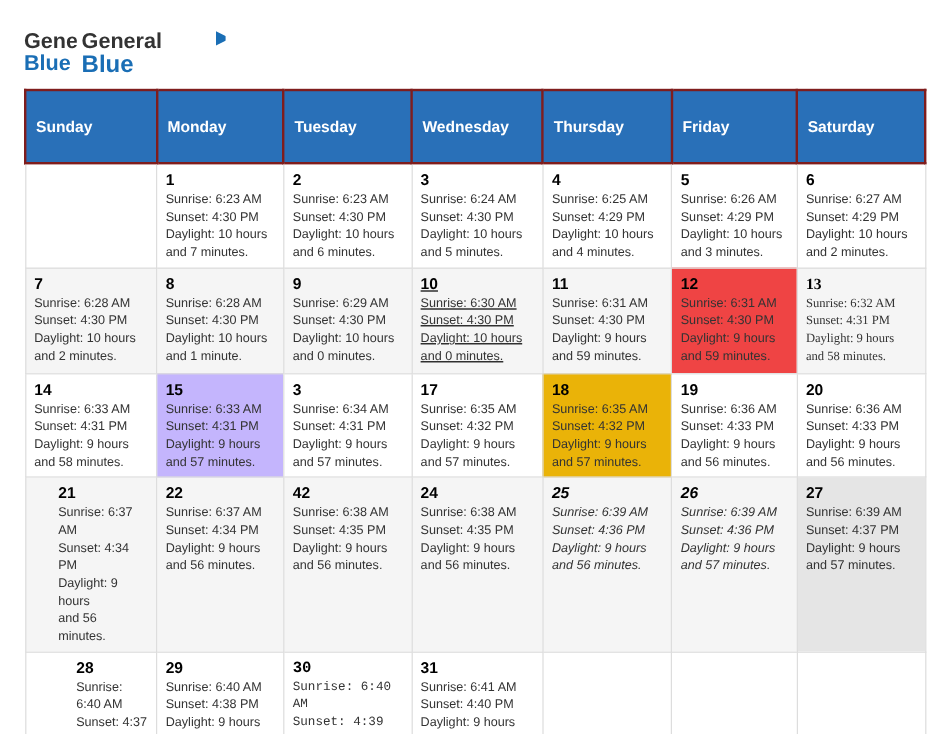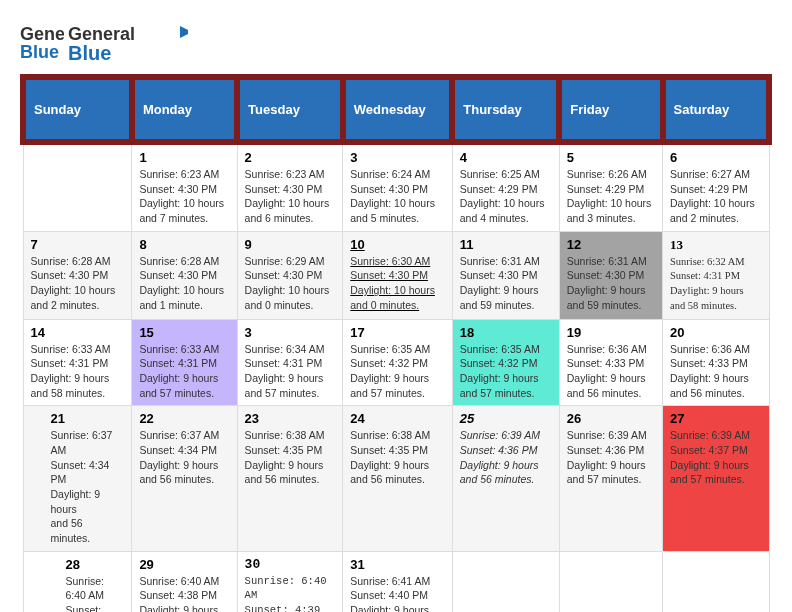--- a/index.html
+++ b/index.html
@@ -38,21 +38,21 @@
       border-collapse: collapse;
       font-size: 11px;
     }
     thead tr th {
       background-color: #2970b8;
       color: #fff;
       padding: 22px 8px;
       text-align: left;
       font-size: 13px;
       font-weight: bold;
-      border: 6px solid #7f1d1d;
+      border: 2px solid #7f1d1d;
     }
     tbody tr td {
       border: 1px solid #ddd;
       padding: 5px 7px;
       vertical-align: top;
       width: 113px;
       min-height: 80px;
     }
     tbody tr:nth-child(even) td {
       background-color: #f5f5f5;
@@ -151,21 +151,21 @@
           <div class="day-info">Sunrise: 6:29 AM<br>Sunset: 4:30 PM<br>Daylight: 10 hours<br>and 0 minutes.</div>
         </td>
         <td style="background-color: rgb(245, 245, 245); text-decoration: underline;">
           <span class="day-num">10</span>
           <div class="day-info">Sunrise: 6:30 AM<br>Sunset: 4:30 PM<br>Daylight: 10 hours<br>and 0 minutes.</div>
         </td>
         <td style="background-color: rgb(245, 245, 245);">
           <span class="day-num">11</span>
           <div class="day-info">Sunrise: 6:31 AM<br>Sunset: 4:30 PM<br>Daylight: 9 hours<br>and 59 minutes.</div>
         </td>
-        <td style="background-color: #a3a3a3; margin-left: 18px;">
+        <td style="background-color: #ef4444; margin-left: 18px;">
           <span class="day-num">12</span>
           <div class="day-info">Sunrise: 6:31 AM<br>Sunset: 4:30 PM<br>Daylight: 9 hours<br>and 59 minutes.</div>
         </td>
         <td style="background-color: rgb(245, 245, 245); font-family: Liberation Serif, serif;">
           <span class="day-num">13</span>
           <div class="day-info">Sunrise: 6:32 AM<br>Sunset: 4:31 PM<br>Daylight: 9 hours<br>and 58 minutes.</div>
         </td>
       </tr>
       <tr>
         <td style="background-color: rgb(255, 255, 255);">
@@ -177,21 +177,21 @@
           <div class="day-info">Sunrise: 6:33 AM<br>Sunset: 4:31 PM<br>Daylight: 9 hours<br>and 57 minutes.</div>
         </td>
         <td style="background-color: rgb(255, 255, 255);">
           <span class="day-num">3</span>
           <div class="day-info">Sunrise: 6:34 AM<br>Sunset: 4:31 PM<br>Daylight: 9 hours<br>and 57 minutes.</div>
         </td>
         <td style="background-color: rgb(255, 255, 255);">
           <span class="day-num">17</span>
           <div class="day-info">Sunrise: 6:35 AM<br>Sunset: 4:32 PM<br>Daylight: 9 hours<br>and 57 minutes.</div>
         </td>
-        <td style="background-color: #5eead4;">
+        <td style="background-color: #eab308;">
           <span class="day-num">18</span>
           <div class="day-info">Sunrise: 6:35 AM<br>Sunset: 4:32 PM<br>Daylight: 9 hours<br>and 57 minutes.</div>
         </td>
         <td style="background-color: rgb(255, 255, 255);">
           <span class="day-num">19</span>
           <div class="day-info">Sunrise: 6:36 AM<br>Sunset: 4:33 PM<br>Daylight: 9 hours<br>and 56 minutes.</div>
         </td>
         <td style="background-color: rgb(255, 255, 255);">
           <span class="day-num">20</span>
           <div class="day-info">Sunrise: 6:36 AM<br>Sunset: 4:33 PM<br>Daylight: 9 hours<br>and 56 minutes.</div>
@@ -200,36 +200,36 @@
       <tr>
         <td style="background-color: rgb(245, 245, 245); padding-left: 27px;">
           <span class="day-num">21</span>
           <div class="day-info">Sunrise: 6:37 AM<br>Sunset: 4:34 PM<br>Daylight: 9 hours<br>and 56 minutes.</div>
         </td>
         <td style="background-color: rgb(245, 245, 245);">
           <span class="day-num">22</span>
           <div class="day-info">Sunrise: 6:37 AM<br>Sunset: 4:34 PM<br>Daylight: 9 hours<br>and 56 minutes.</div>
         </td>
         <td style="background-color: rgb(245, 245, 245);">
-          <span class="day-num">23</span>
+          <span class="day-num">42</span>
           <div class="day-info">Sunrise: 6:38 AM<br>Sunset: 4:35 PM<br>Daylight: 9 hours<br>and 56 minutes.</div>
         </td>
         <td style="background-color: rgb(245, 245, 245);">
           <span class="day-num">24</span>
           <div class="day-info">Sunrise: 6:38 AM<br>Sunset: 4:35 PM<br>Daylight: 9 hours<br>and 56 minutes.</div>
         </td>
         <td style="background-color: rgb(245, 245, 245); font-style: italic;">
           <span class="day-num">25</span>
           <div class="day-info">Sunrise: 6:39 AM<br>Sunset: 4:36 PM<br>Daylight: 9 hours<br>and 56 minutes.</div>
         </td>
-        <td style="background-color: rgb(245, 245, 245);">
+        <td style="background-color: rgb(245, 245, 245); font-style: italic;">
           <span class="day-num">26</span>
           <div class="day-info">Sunrise: 6:39 AM<br>Sunset: 4:36 PM<br>Daylight: 9 hours<br>and 57 minutes.</div>
         </td>
-        <td style="background-color: #ef4444;">
+        <td style="background-color: #e5e5e5;">
           <span class="day-num">27</span>
           <div class="day-info">Sunrise: 6:39 AM<br>Sunset: 4:37 PM<br>Daylight: 9 hours<br>and 57 minutes.</div>
         </td>
       </tr>
       <tr>
         <td style="background-color: rgb(255, 255, 255); padding-left: 42px;">
           <span class="day-num">28</span>
           <div class="day-info">Sunrise: 6:40 AM<br>Sunset: 4:37 PM<br>Daylight: 9 hours<br>and 57 minutes.</div>
         </td>
         <td style="background-color: rgb(255, 255, 255);">

